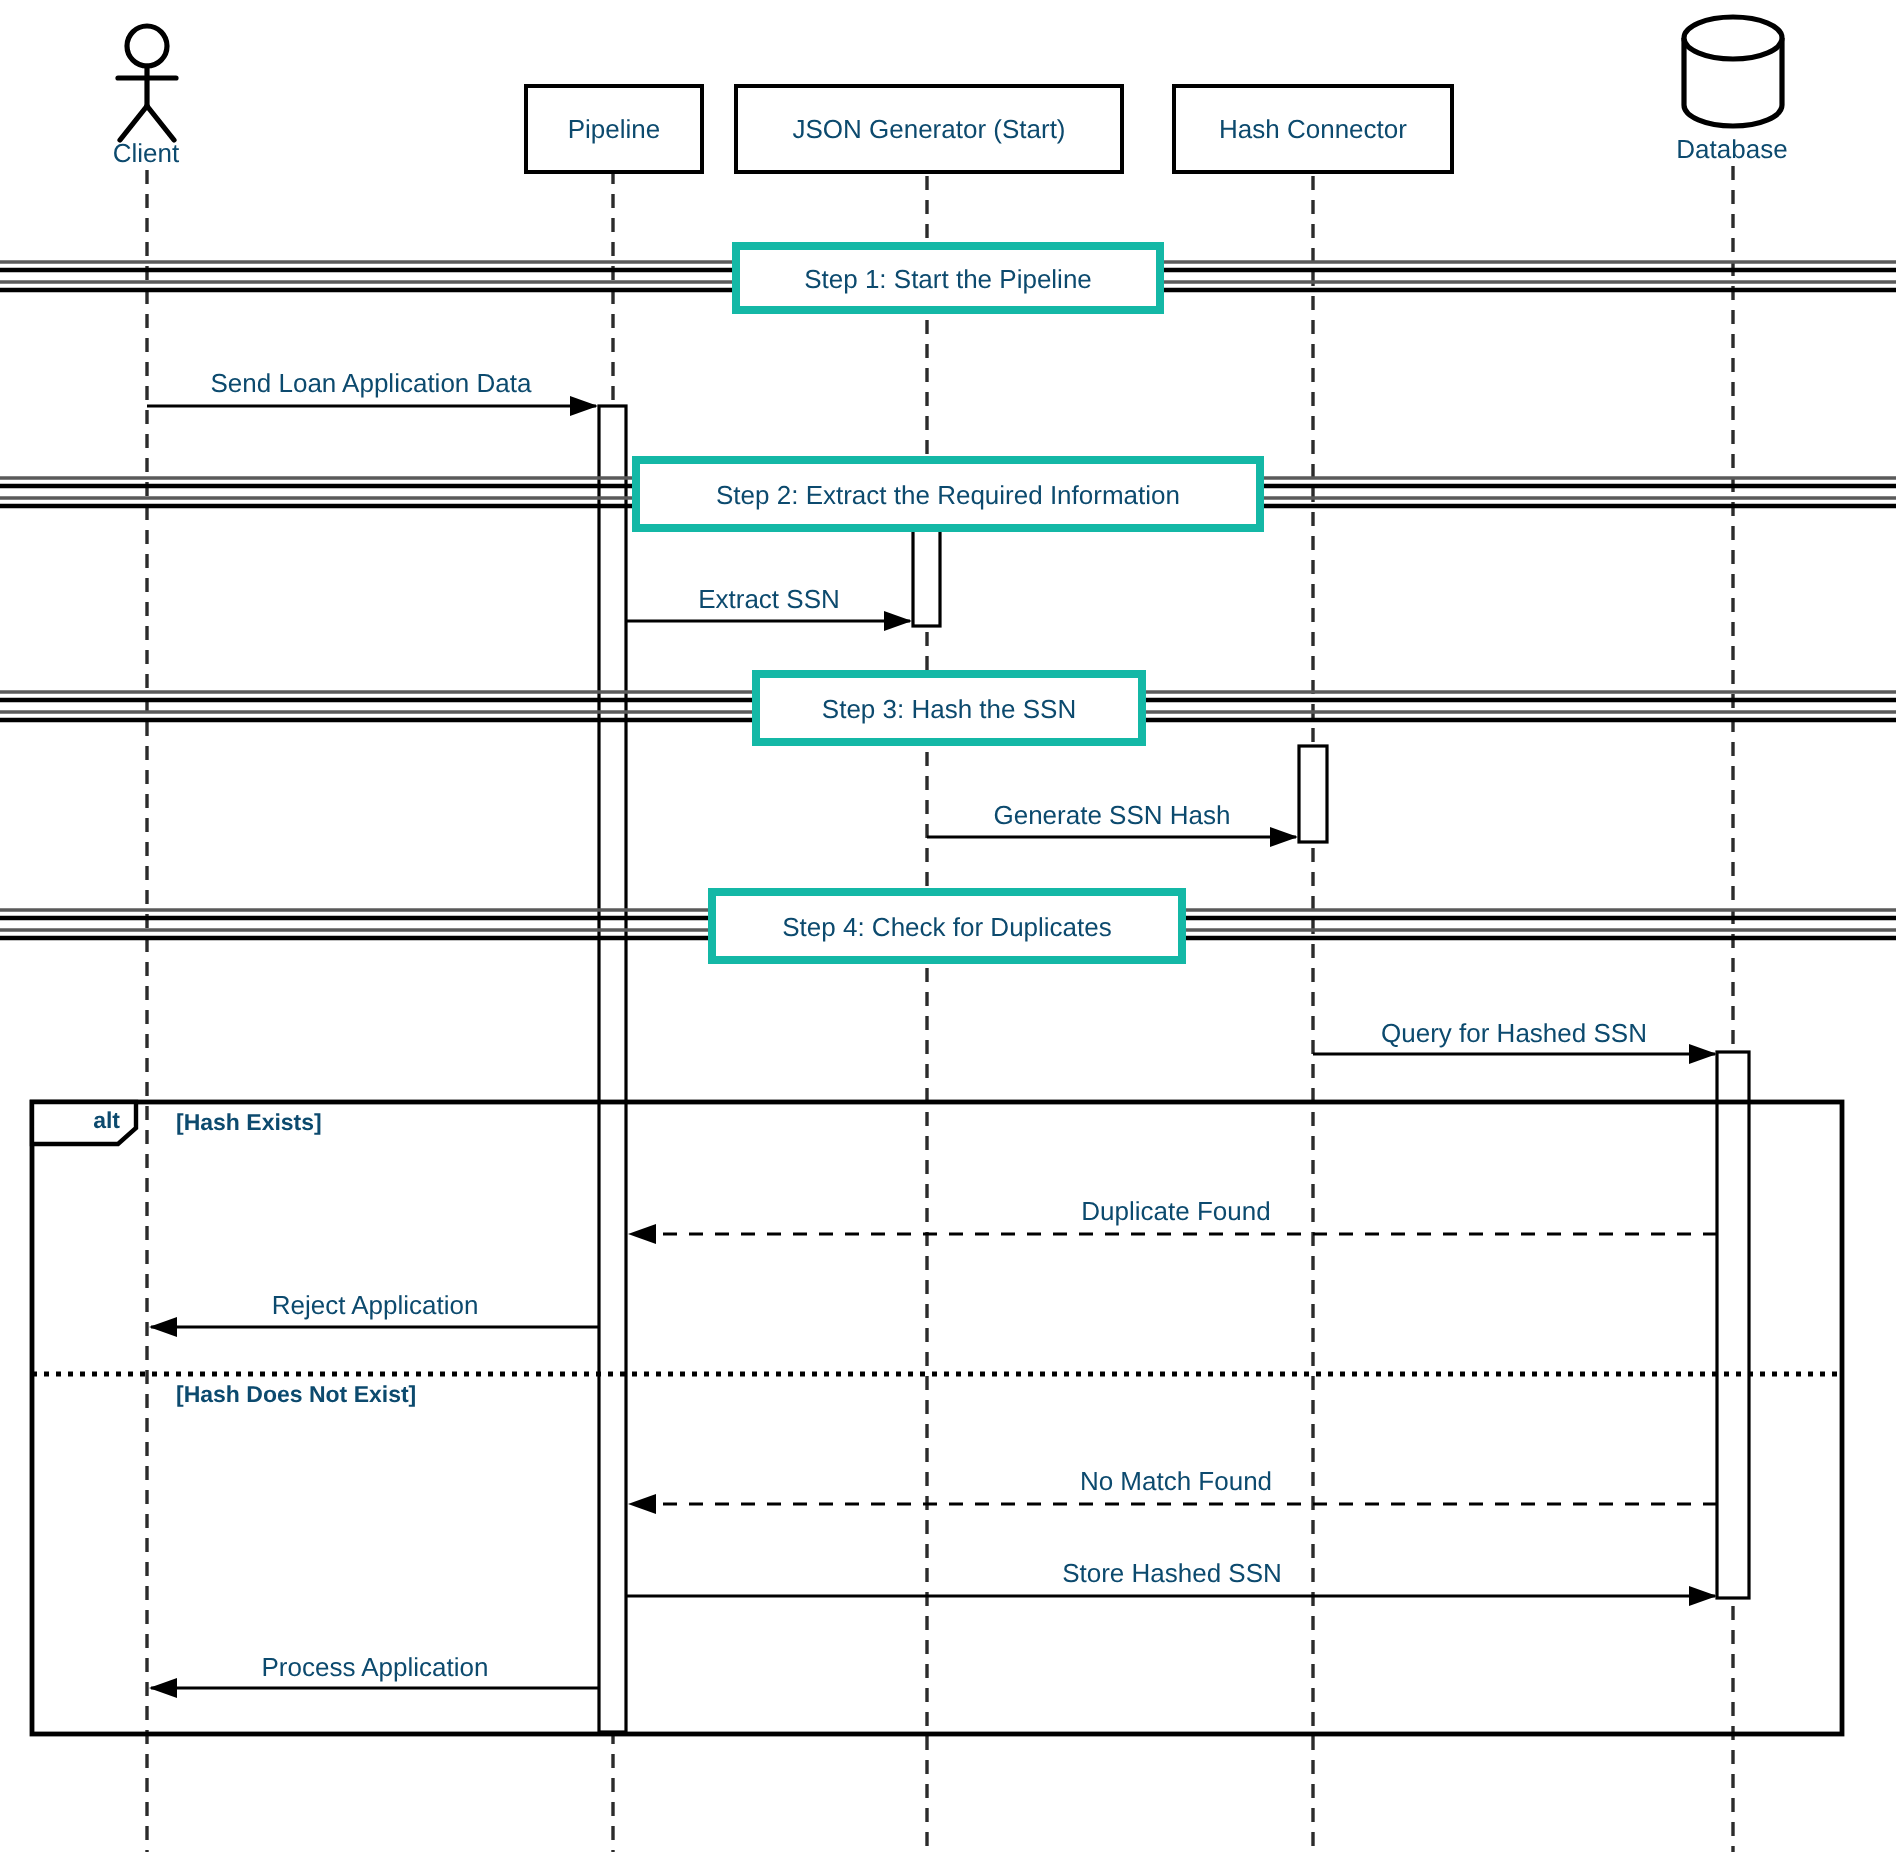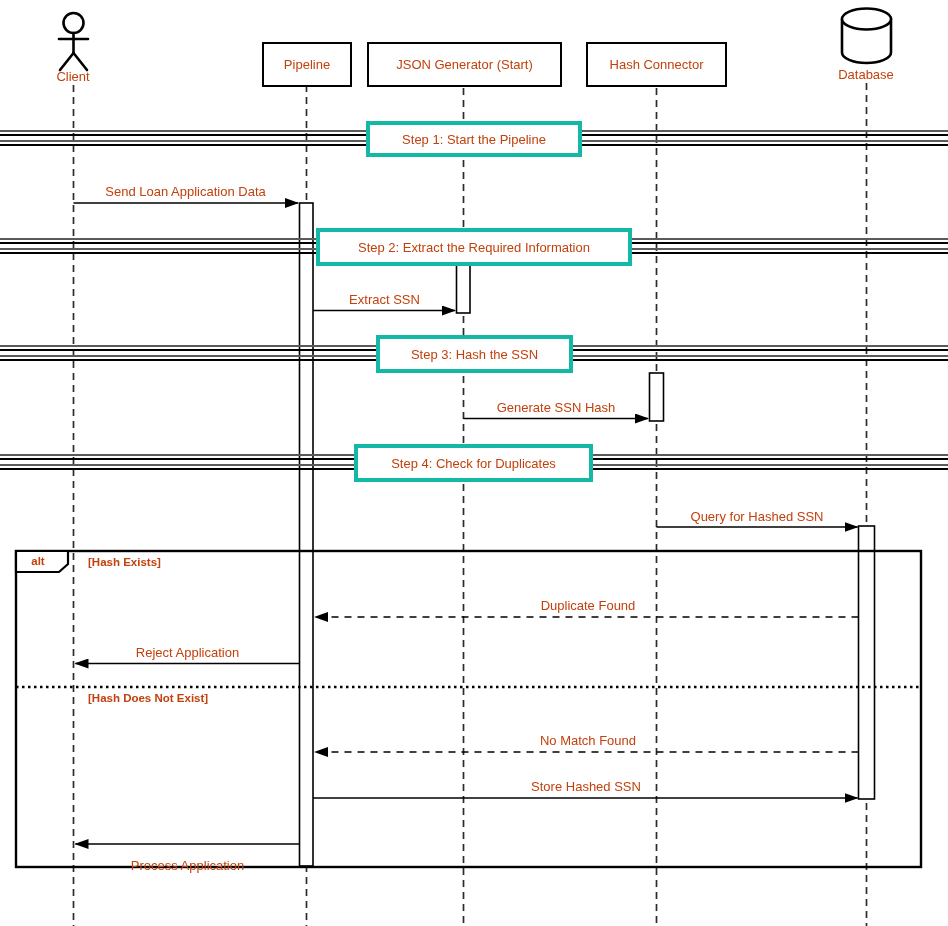--- a/index.html
+++ b/index.html
@@ -1,18 +1,18 @@
 <!DOCTYPE html>
 <html><head>
 <meta charset="utf-8">
 <style>
   html,body{margin:0;padding:0;background:#fff;}
   #canvas{
     position:relative;width:948px;height:926px;background:#ffffff;
-    font-family:"Liberation Sans",sans-serif;color:#c2410c;overflow:hidden;border-radius:22px;
+    font-family:"Liberation Sans",sans-serif;color:#0c4a6e;overflow:hidden;border-radius:22px;
   }
   #geo{position:absolute;left:0;top:0;z-index:1;}
   .box{
     position:absolute;z-index:2;background:#ffffff;border:2.5px solid #000;
     box-sizing:border-box;display:flex;align-items:center;justify-content:center;
     font-size:13px;white-space:nowrap;
   }
   .stepbox{
     position:absolute;z-index:2;background:#ffffff;border:4px solid #14b8a6;
     box-sizing:border-box;display:flex;align-items:center;justify-content:center;
@@ -25,21 +25,21 @@
   .plabel{
     position:absolute;z-index:3;font-size:13px;height:15px;line-height:15px;
     text-align:center;white-space:nowrap;
   }
   .cond{
     position:absolute;z-index:3;font-size:11.5px;font-weight:bold;
     height:14px;line-height:14px;white-space:nowrap;
   }
   .alt-op{
     position:absolute;z-index:3;font-size:11.5px;font-weight:bold;
-    width:44px;text-align:center;height:14px;line-height:14px;
+    width:44px;text-align:right;height:14px;line-height:14px;
   }
 </style>
 </head>
 <body>
 
 <div id="canvas">
 
   <svg id="geo" width="948" height="926" viewBox="0 0 948 926">
     <defs>
       <marker id="arrF" markerWidth="14" markerHeight="10" refX="13" refY="5" orient="auto" markerUnits="userSpaceOnUse">
@@ -144,19 +144,19 @@
   </div>
 
   <div class="msg" style="left:73px;top:184px;width:225px;">Send Loan Application Data</div>
   <div class="msg" style="left:313px;top:292px;width:143px;">Extract SSN</div>
   <div class="msg" style="left:463px;top:400px;width:186px;">Generate SSN Hash</div>
   <div class="msg" style="left:656px;top:509px;width:202px;">Query for Hashed SSN</div>
   <div class="msg" style="left:317px;top:598px;width:542px;">Duplicate Found</div>
   <div class="msg" style="left:76px;top:645px;width:223px;">Reject Application</div>
   <div class="msg" style="left:317px;top:733px;width:542px;">No Match Found</div>
   <div class="msg" style="left:313px;top:779px;width:546px;">Store Hashed SSN</div>
-  <div class="msg" style="left:76px;top:826px;width:223px;margin-top:32px;">Process Application</div>
+  <div class="msg" style="left:76px;top:826px;width:223px;">Process Application</div>
 
   <div class="alt-op" style="left:16px;top:554px;">alt</div>
   <div class="cond" style="left:88px;top:555px;">[Hash Exists]</div>
   <div class="cond" style="left:88px;top:691px;">[Hash Does Not Exist]</div>
 
 </div>
 
 </body></html>

